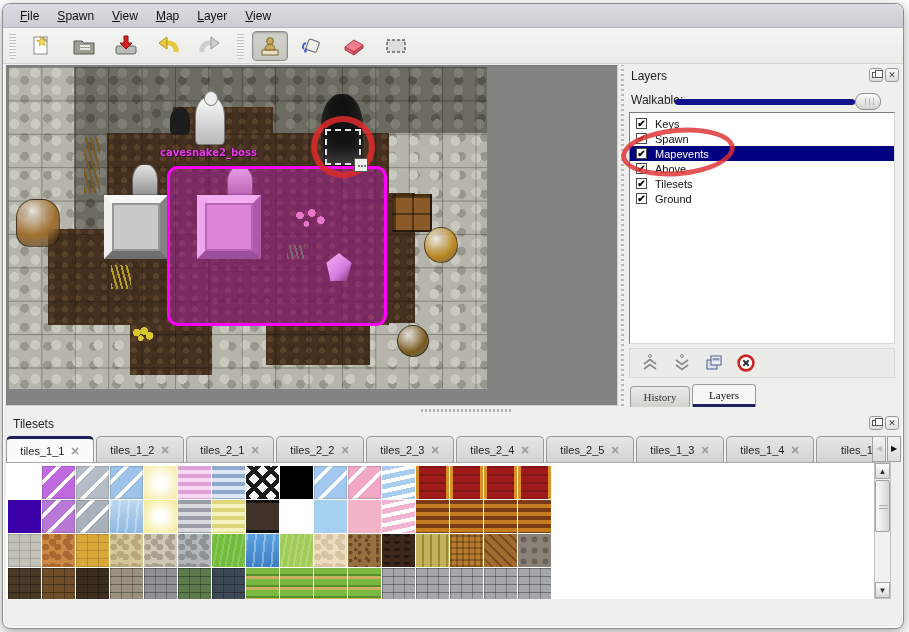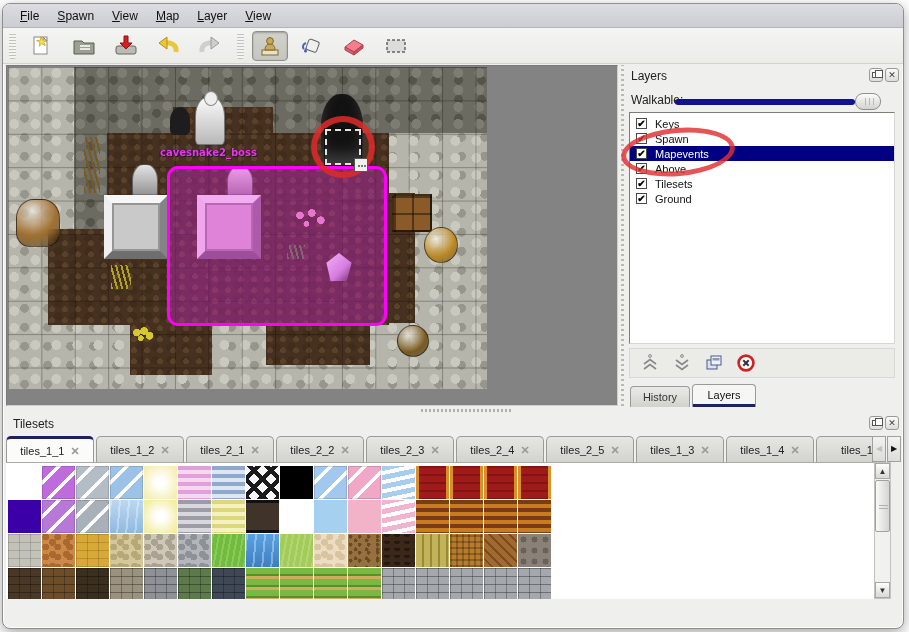--- a/index.html
+++ b/index.html
@@ -109,21 +109,21 @@
   .cbx { width:11px; height:11px; margin:0 8px 0 6px; background:#fff; border:1px solid #4a4a4a;
     font-size:10px; line-height:9px; text-align:center; color:#000; font-weight:bold; }
   #layers-ellipse { position:absolute; left:-4px; top:63px; width:114px; height:48px;
     border:5px solid rgba(224,48,48,.82); border-radius:50%; transform:rotate(-5deg); z-index:20; pointer-events:none; }
 
   #layer-btnrow { position:absolute; left:4px; top:283px; width:266px; height:30px; background:#ebebe8;
     border:1px solid #d8d8d4; display:flex; align-items:center; gap:8px; padding-left:8px; }
   .pbtn { width:24px; height:24px; display:flex; align-items:center; justify-content:center; }
 
   .dock-tab { position:absolute; font-size:11px; text-align:center; border:1px solid #9a9a96; border-bottom:none;
-    border-radius:4px 4px 0 0; }
+    border-radius:4px 4px 0 0;font-family:Liberation Serif, serif; }
   #tab-history { left:5px; top:321px; width:60px; height:21px; line-height:20px; background:linear-gradient(#eaeae8,#d2d2cc); color:#333; }
   #tab-layers { left:67px; top:319px; width:64px; height:23px; line-height:20px; background:#f6f6f4; color:#111;
     box-shadow:inset 0 -3px 0 #202060; }
 
   
   #tilesets { position:absolute; left:0; top:410px; width:898px; height:190px; }
   #ts-titlebar { position:absolute; left:0; top:0; width:100%; height:22px; }
   #tileset-tabs { position:absolute; left:3px; top:22px; width:866px; height:27px; display:flex; gap:2px; overflow:hidden; }
   .ts-tab { flex:0 0 88px; height:27px; background:linear-gradient(#e6e6e3,#d2d2cd); border:1px solid #9a9a96; border-bottom:none;
     border-radius:5px 5px 0 0; display:flex; align-items:center; justify-content:center; gap:6px; font-size:11px; color:#222; }

